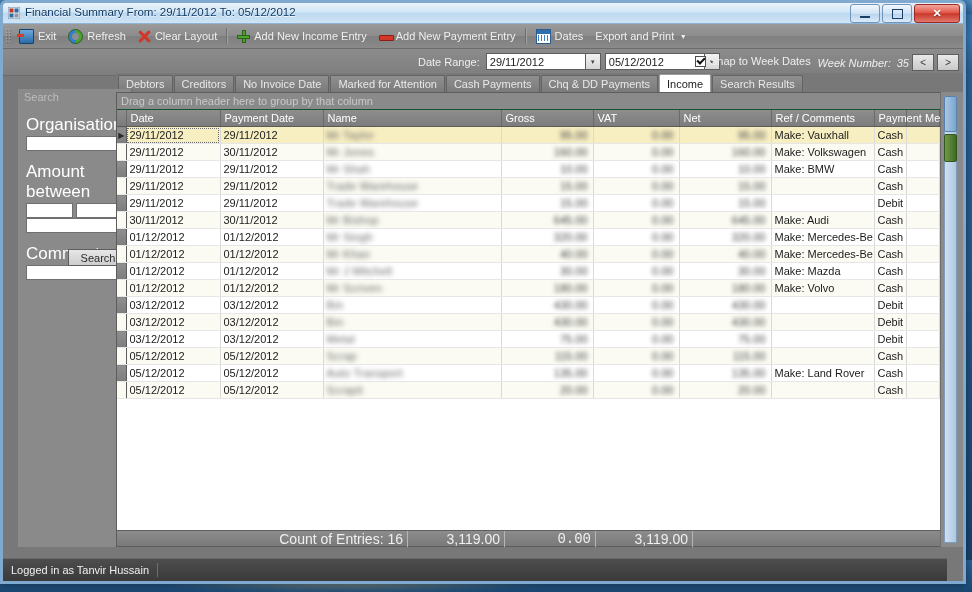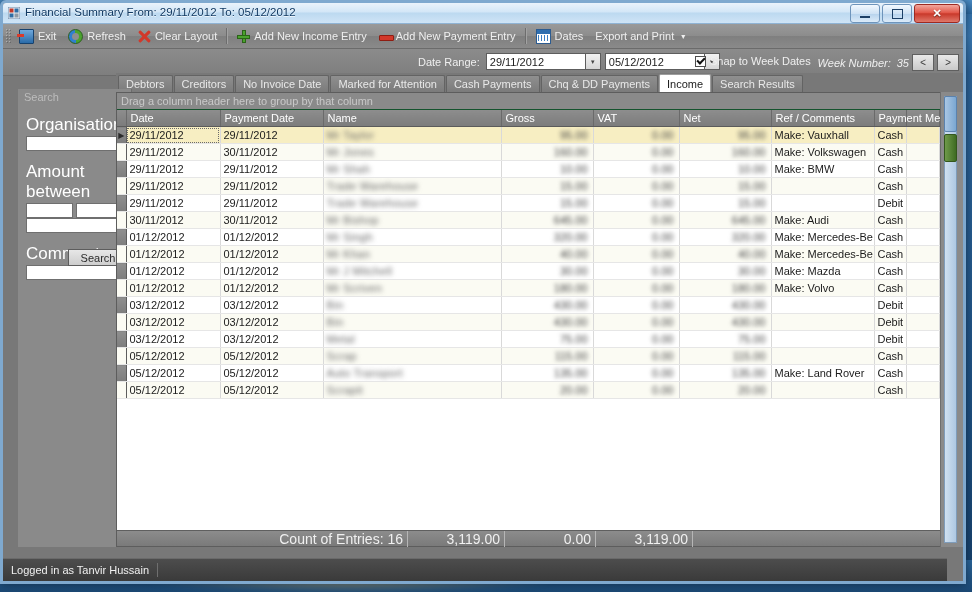--- a/index.html
+++ b/index.html
@@ -576,21 +576,21 @@
               <td></td>
               <td>Cash</td>
               <td></td>
             </tr>
           </tbody>
       </table>
       <div id="gridfill"></div>
       <div class="sumbar" style="position:absolute;left:0;right:0;bottom:0;">
         <div class="sumcell" style="width:286px;">Count of Entries: 16</div>
         <div class="sumcell" style="width:92px;">3,119.00</div>
-        <div class="sumcell" style="width:86px;">0.00</div>
+        <div class="sumcell" style="width:86px;font-family:Liberation Mono, monospace;">0.00</div>
         <div class="sumcell" style="width:92px;">3,119.00</div>
       </div>
     </div>
 
     <div id="vscroll">
       <div class="vs-track"></div>
       <div class="vs-thumb"></div>
       <div class="vs-green"></div>
     </div>
   </div>

